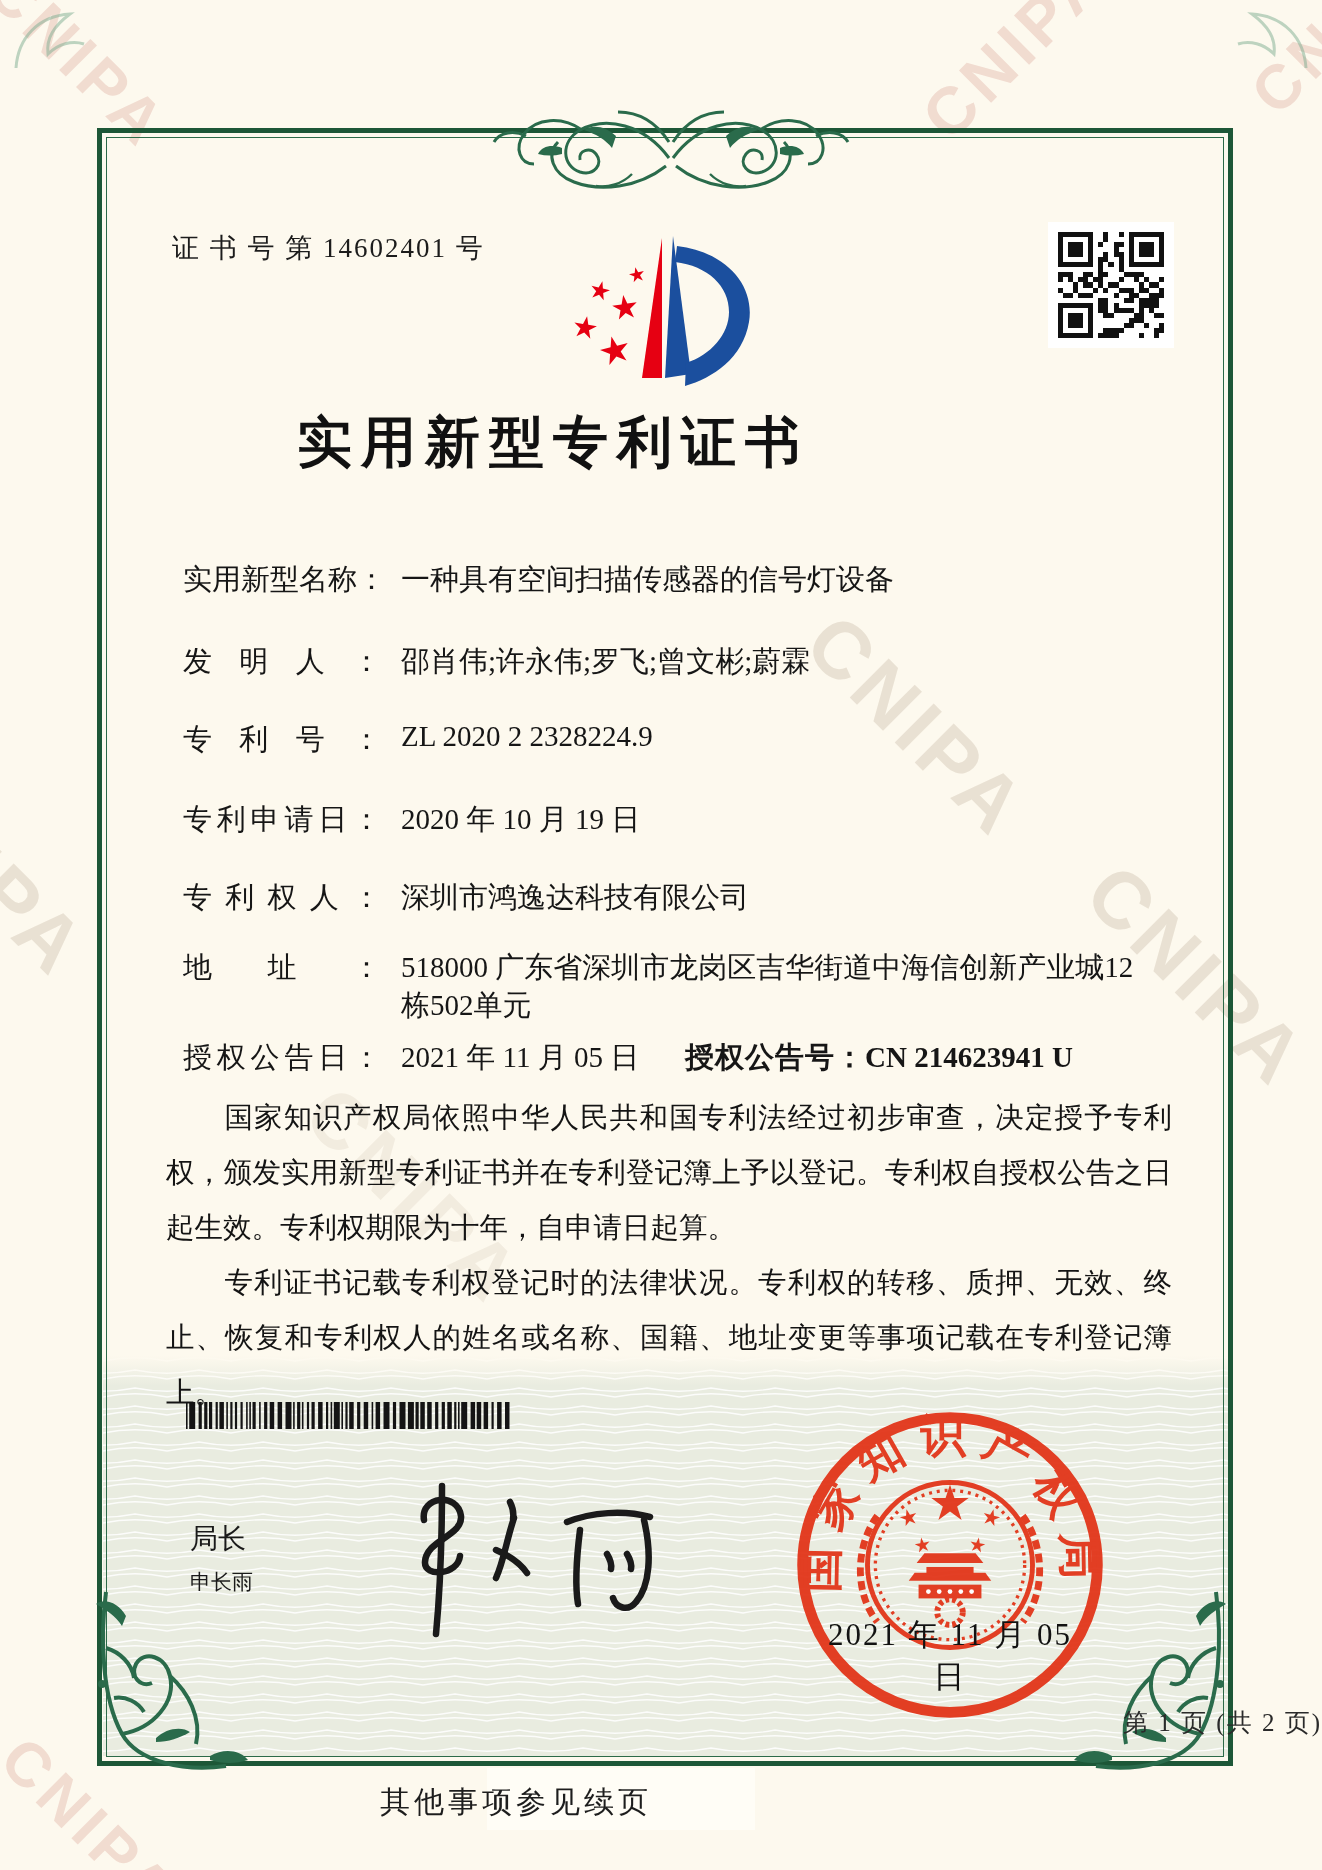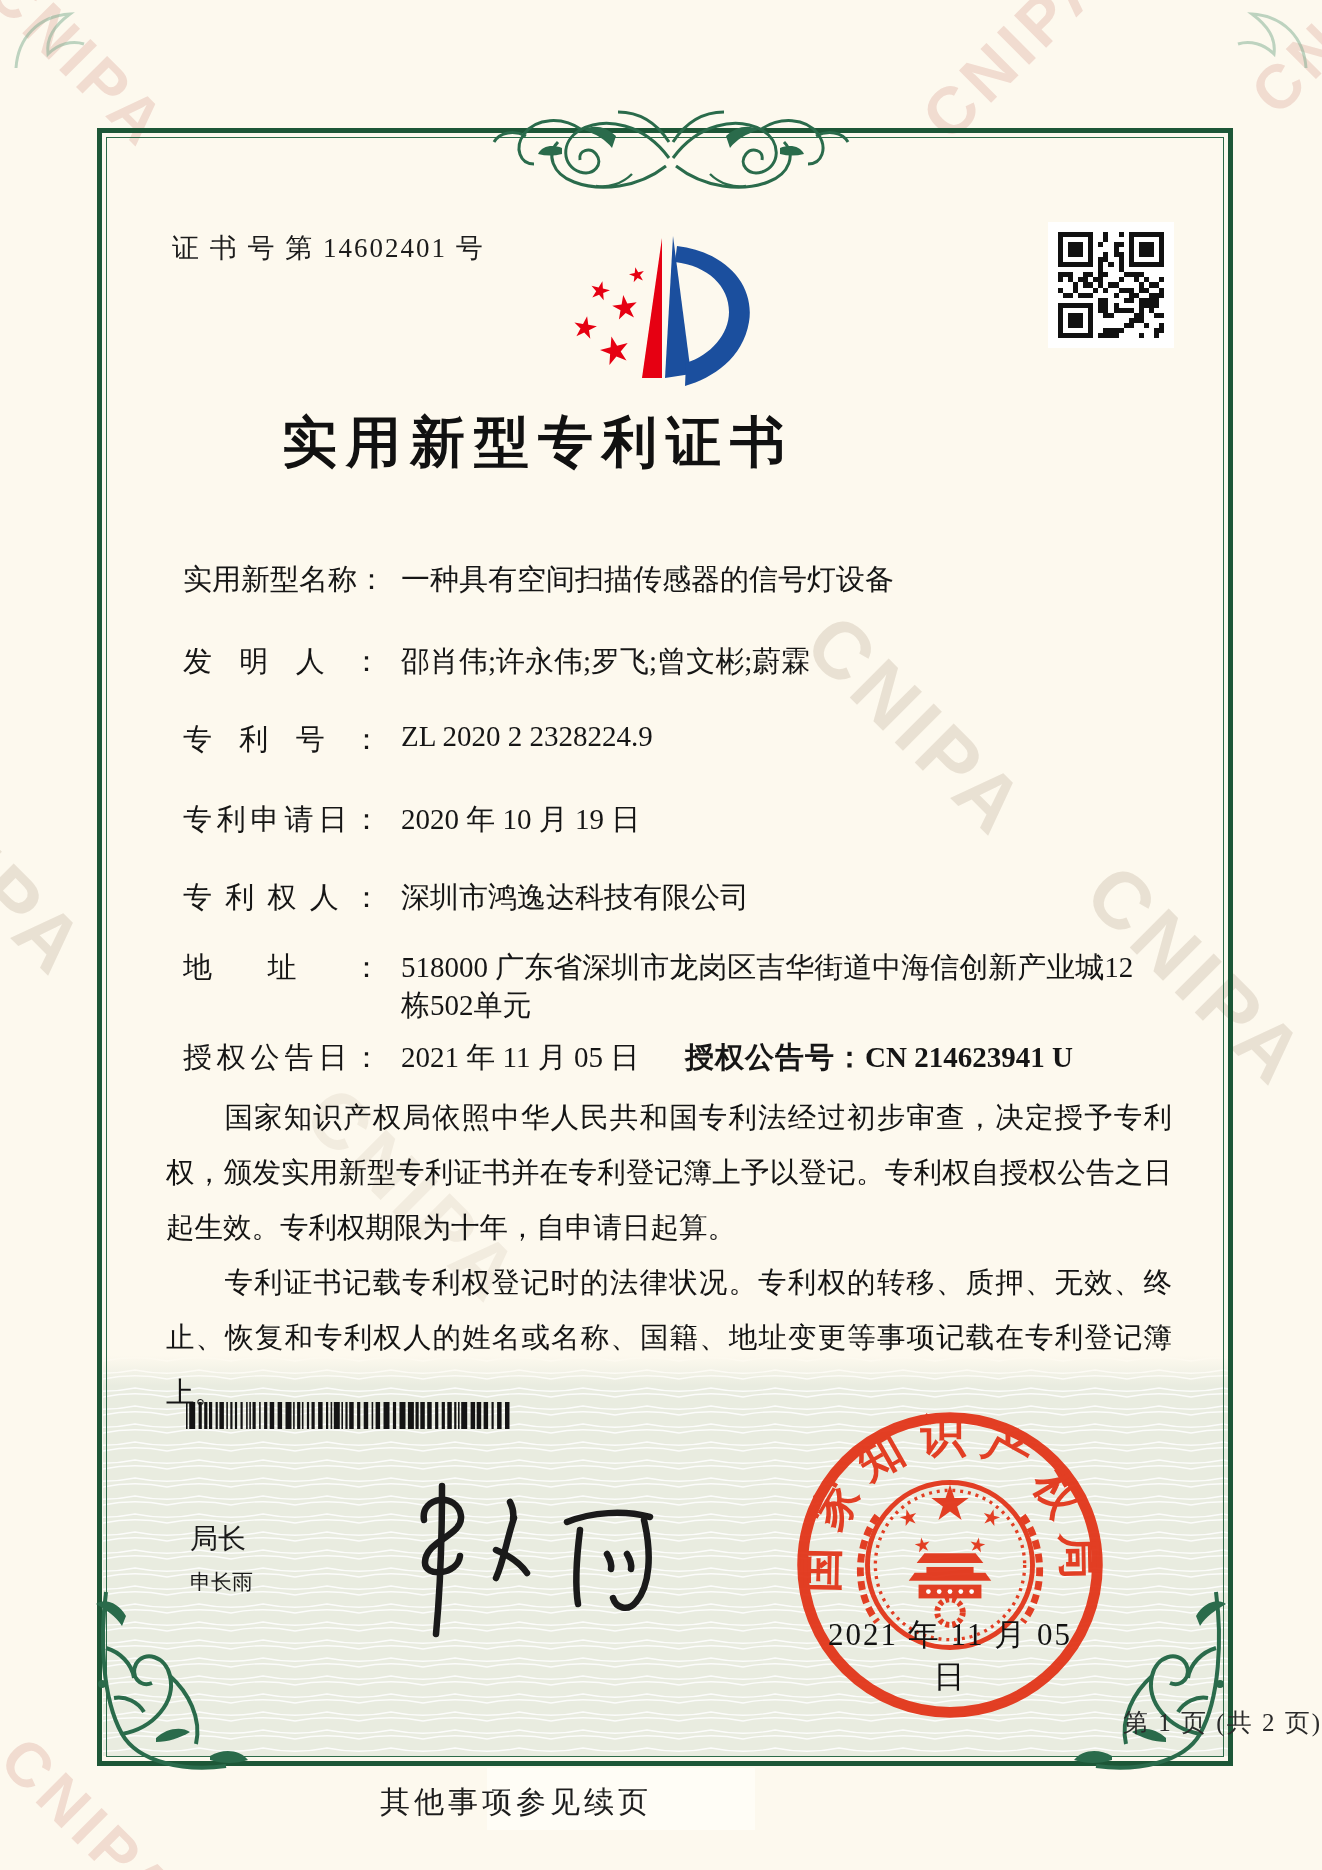--- a/index.html
+++ b/index.html
@@ -19,21 +19,21 @@
 
   
   .band{position:absolute;left:103px;top:1356px;width:1126px;height:400px;background:#e9ece0;}
   .band-fade{position:absolute;left:0;top:0;width:100%;height:30px;
              background:linear-gradient(#fdf9ee,rgba(253,249,238,0));}
 
   .certno{position:absolute;left:172px;top:230px;font-size:27px;color:#1c1c1c;letter-spacing:2px;}
   .logo{position:absolute;left:545px;top:216px;}
   .qrpad{position:absolute;left:1048px;top:222px;width:126px;height:126px;background:#ffffff;}
   .qrpad svg{position:absolute;left:10px;top:10px;}
-  .title{position:absolute;left:3px;top:406px;width:1070px;text-align:center;
+  .title{position:absolute;left:18px;top:406px;width:1070px;text-align:center;
          font-size:55px;font-weight:700;letter-spacing:9px;color:#111;}
 
   .row{position:absolute;left:183px;font-size:29px;color:#161616;white-space:nowrap;}
   .row .lab{display:inline-block;width:198px;text-align:justify;text-align-last:justify;vertical-align:top;}
   .row .val{display:inline-block;margin-left:20px;vertical-align:top;}
   .row .val.wrap{white-space:normal;width:748px;line-height:38px;}
   .row .grantno{position:absolute;left:502px;top:0;white-space:nowrap;font-weight:bold;}
   .row .grantno .lab2{letter-spacing:1px;}
 
   .paras{position:absolute;left:166px;top:1090px;width:1006px;font-size:28.5px;

